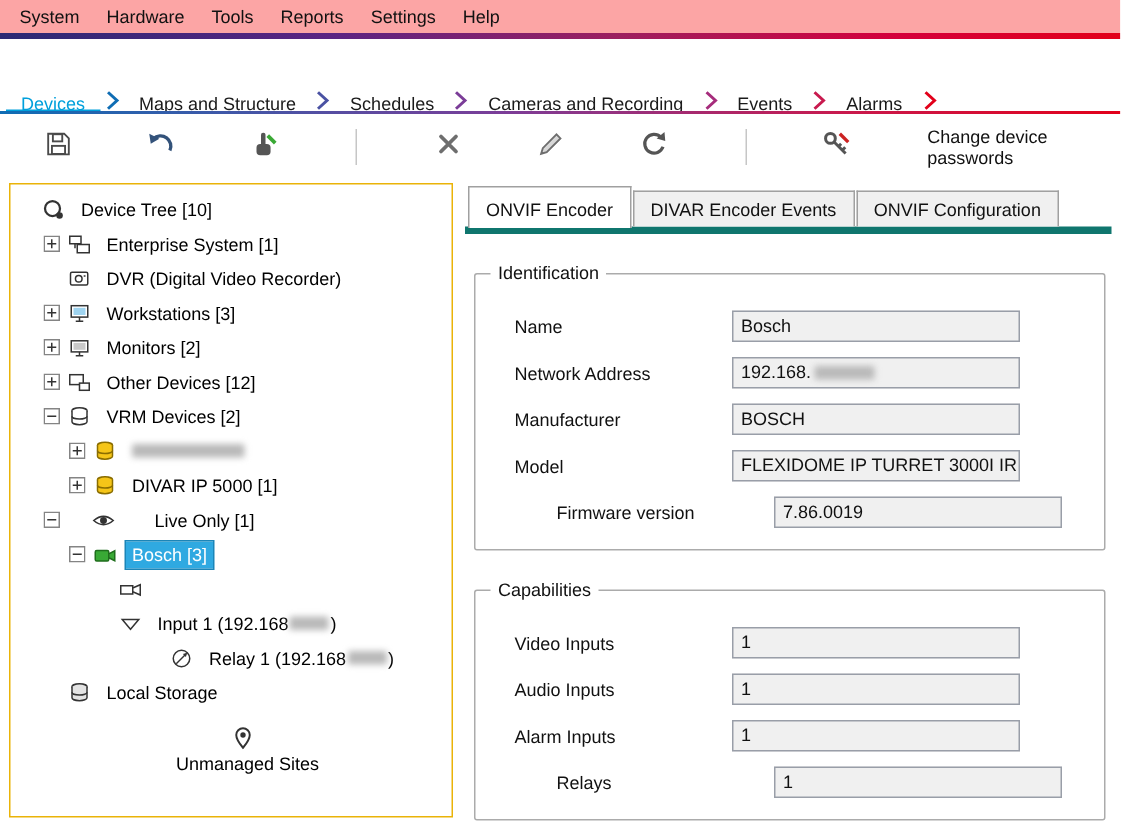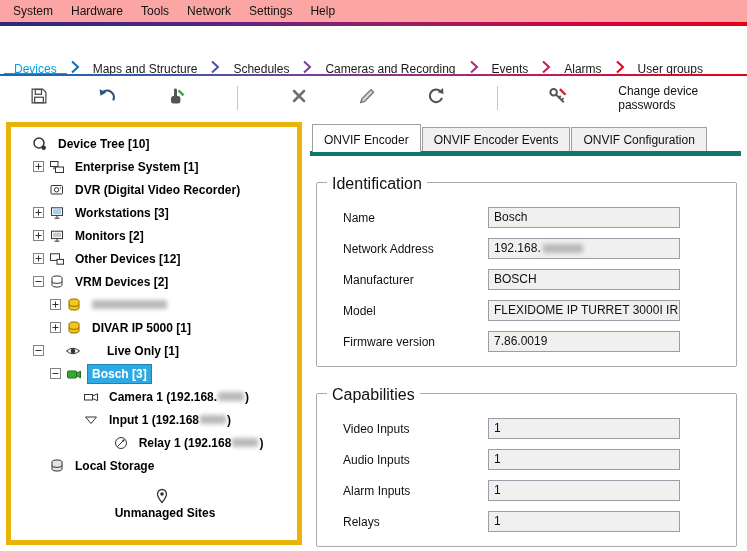--- a/index.html
+++ b/index.html
@@ -26,56 +26,56 @@
   .toolbar { height:44px; display:flex; align-items:center; padding-left:26px; background:#fff;gap:36px; }
   .tool-btn { width:28px; height:28px; display:flex; align-items:center; justify-content:center; margin-right:7px; cursor:default; }
   .tool-btn svg { width:20px; height:20px; }
   .tool-sep { width:1px; height:24px; background:#c6c6c6; margin:0 12px 0 5px; }
   .tool-label { font-size:12px; margin-left:4px; }
 
   
   .content { display:flex; height:431px; padding:2px 6px 6px 6px; gap:8px; }
 
   
-  .tree-panel { width:296px; border:5px solid #eab308; background:#fff; overflow:hidden; padding-top:5px;font-weight:bold; }
+  .tree-panel { width:296px; border:1px solid #eab308; background:#fff; overflow:hidden; padding-top:5px; }
   .tree-row { display:flex; align-items:center; height:23px; font-size:12px; white-space:nowrap; cursor:default; }
   .expander { width:11px; height:11px; margin-right:5px; flex:none; }
   .expander svg { display:block; width:11px; height:11px; }
   .tree-icon { width:17px; height:16px; margin-right:5px; flex:none; display:flex; align-items:center; }
   .tree-icon svg { width:16px; height:16px; }
   .tree-label { padding:2px 4px; color:#000; }
   .tree-label.selected { background:#2fa9e1; color:#fff; outline:1px solid #1b85b8; }
 
   .redacted { display:inline-block; height:9px; background:#b9b9b9; filter:blur(2px); border-radius:1px; }
   .redacted-name { width:75px; }
   .redacted-ip { width:26px; margin:0 1px; }
   .redacted-field { width:40px; margin-left:2px; }
 
   
   .detail-panel { flex:1; padding-top:2px; min-width:0; }
   .detail-tabs { display:flex; border-bottom:5px solid #0f766e; padding-left:2px; }
   .dtab { font-size:12px; padding:5px 11px 4px; background:#f0f0f0; border:1px solid #a0a0a0; border-bottom:none; margin-right:1px; margin-top:3px; cursor:default; }
   .dtab.active { background:#fff; margin-top:0; padding-top:8px; position:relative; margin-bottom:-1px; }
 
   .group-box { border:1px solid #ababab; border-radius:2px; margin:26px 4px 0 6px; position:relative; padding:24px 10px 14px 26px; background:#fff; }
-  .group-title { position:absolute; top:-8px; left:10px; background:#fff; padding:0 5px; font-size:16px; color:#111; }
+  .group-title { position:absolute; top:-8px; left:10px; background:#fff; padding:0 5px; font-size:12px; color:#111; }
   .field-row { display:flex; align-items:center; height:21px; margin-bottom:10px; }
-  .field-row:last-child { margin-bottom:0; }
+  .field-row:last-child { margin-bottom:0;margin-left:28px; }
   .field-label { width:145px; font-size:12px; flex:none; }
   .field-box { width:192px; height:21px; background:#f0f0f0; border:1px solid #999ea8; font-size:12px; padding:2px 5px; line-height:15px; overflow:hidden; white-space:nowrap; display:flex; align-items:center; }
 </style>
 </head>
 <body>
 
 <div id="app">
   <div class="menu-bar">
       <div class="menu-item">System</div>
       <div class="menu-item">Hardware</div>
       <div class="menu-item">Tools</div>
-      <div class="menu-item">Network</div>
+      <div class="menu-item">Reports</div>
       <div class="menu-item">Settings</div>
       <div class="menu-item">Help</div>
     </div>
   <div class="brand-stripe"></div>
   <div class="nav-bar">
     <div class="nav-underline"></div>
   <div class="nav-tab active">Devices</div>
       <span class="nav-chevron">
         <svg viewBox="0 0 10 18" width="10" height="18">
           <polyline points="2,3.5 8,9 2,14.5" fill="none" stroke="#0f6db4" stroke-width="2"></polyline>
@@ -104,21 +104,20 @@
         <svg viewBox="0 0 10 18" width="10" height="18">
           <polyline points="2,3.5 8,9 2,14.5" fill="none" stroke="#c81a4e" stroke-width="2"></polyline>
         </svg>
       </span>
       <div class="nav-tab">Alarms</div>
       <span class="nav-chevron">
         <svg viewBox="0 0 10 18" width="10" height="18">
           <polyline points="2,3.5 8,9 2,14.5" fill="none" stroke="#e2001a" stroke-width="2"></polyline>
         </svg>
       </span>
-      <div class="nav-tab">User groups</div>
     </div>
   <div class="toolbar">
       <div class="tool-btn">
         <span><svg viewBox="0 0 16 16">
             <path d="M2.5 2.5h8.5l2.5 2.5v8.5h-11z" fill="#fff" stroke="#4a4a4a"></path>
             <rect x="5" y="2.8" width="5" height="3.8" fill="#fff" stroke="#4a4a4a"></rect>
             <rect x="4.5" y="9" width="7" height="4.3" fill="#fff" stroke="#4a4a4a"></rect>
           </svg></span>
       </div>
       <div class="tool-btn">
@@ -332,21 +331,20 @@
           <span class="tree-label selected">Bosch [3]</span>
         </div>
         <div class="tree-row" style="padding-left: 56px;">
           <span class="expander"></span>
           <span class="tree-icon">
             <svg viewBox="0 0 16 16">
               <rect x="1.5" y="5.5" width="8" height="5.5" fill="#fff" stroke="#333"></rect>
               <path d="M9.5 7l5-2.2v6.9l-5-2.2z" fill="#fff" stroke="#333"></path>
             </svg>
           </span>
-          <span class="tree-label">Camera 1 (192.168.<span class="redacted redacted-ip"></span>)</span>
         </div>
         <div class="tree-row" style="padding-left: 56px;">
           <span class="expander"></span>
           <span class="tree-icon">
             <svg viewBox="0 0 16 16">
               <path d="M2.5 5h11l-5.5 6.5z" fill="#fff" stroke="#333"></path>
             </svg>
           </span>
           <span class="tree-label">Input 1 (192.168<span class="redacted redacted-ip"></span>)</span>
         </div>
@@ -379,21 +377,21 @@
               <path d="M8 1.5a4.5 4.5 0 0 1 4.5 4.5c0 3.2-4.5 8.5-4.5 8.5S3.5 9.2 3.5 6A4.5 4.5 0 0 1 8 1.5z" fill="#fff" stroke="#333" stroke-width="1.3"></path>
               <circle cx="8" cy="6" r="1.8" fill="#333"></circle>
             </svg>
           </span>
           <span class="tree-label">Unmanaged Sites</span>
         </div>
       </div>
     <div class="detail-panel">
       <div class="detail-tabs">
           <div class="dtab active">ONVIF Encoder</div>
-          <div class="dtab">ONVIF Encoder Events</div>
+          <div class="dtab">DIVAR Encoder Events</div>
           <div class="dtab">ONVIF Configuration</div>
         </div>
       <div id="detail-groups">
           <div class="group-box">
             <span class="group-title">Identification</span>
             <div class="field-row">
               <span class="field-label">Name</span>
               <div class="field-box">Bosch</div>
             </div>
             <div class="field-row">

